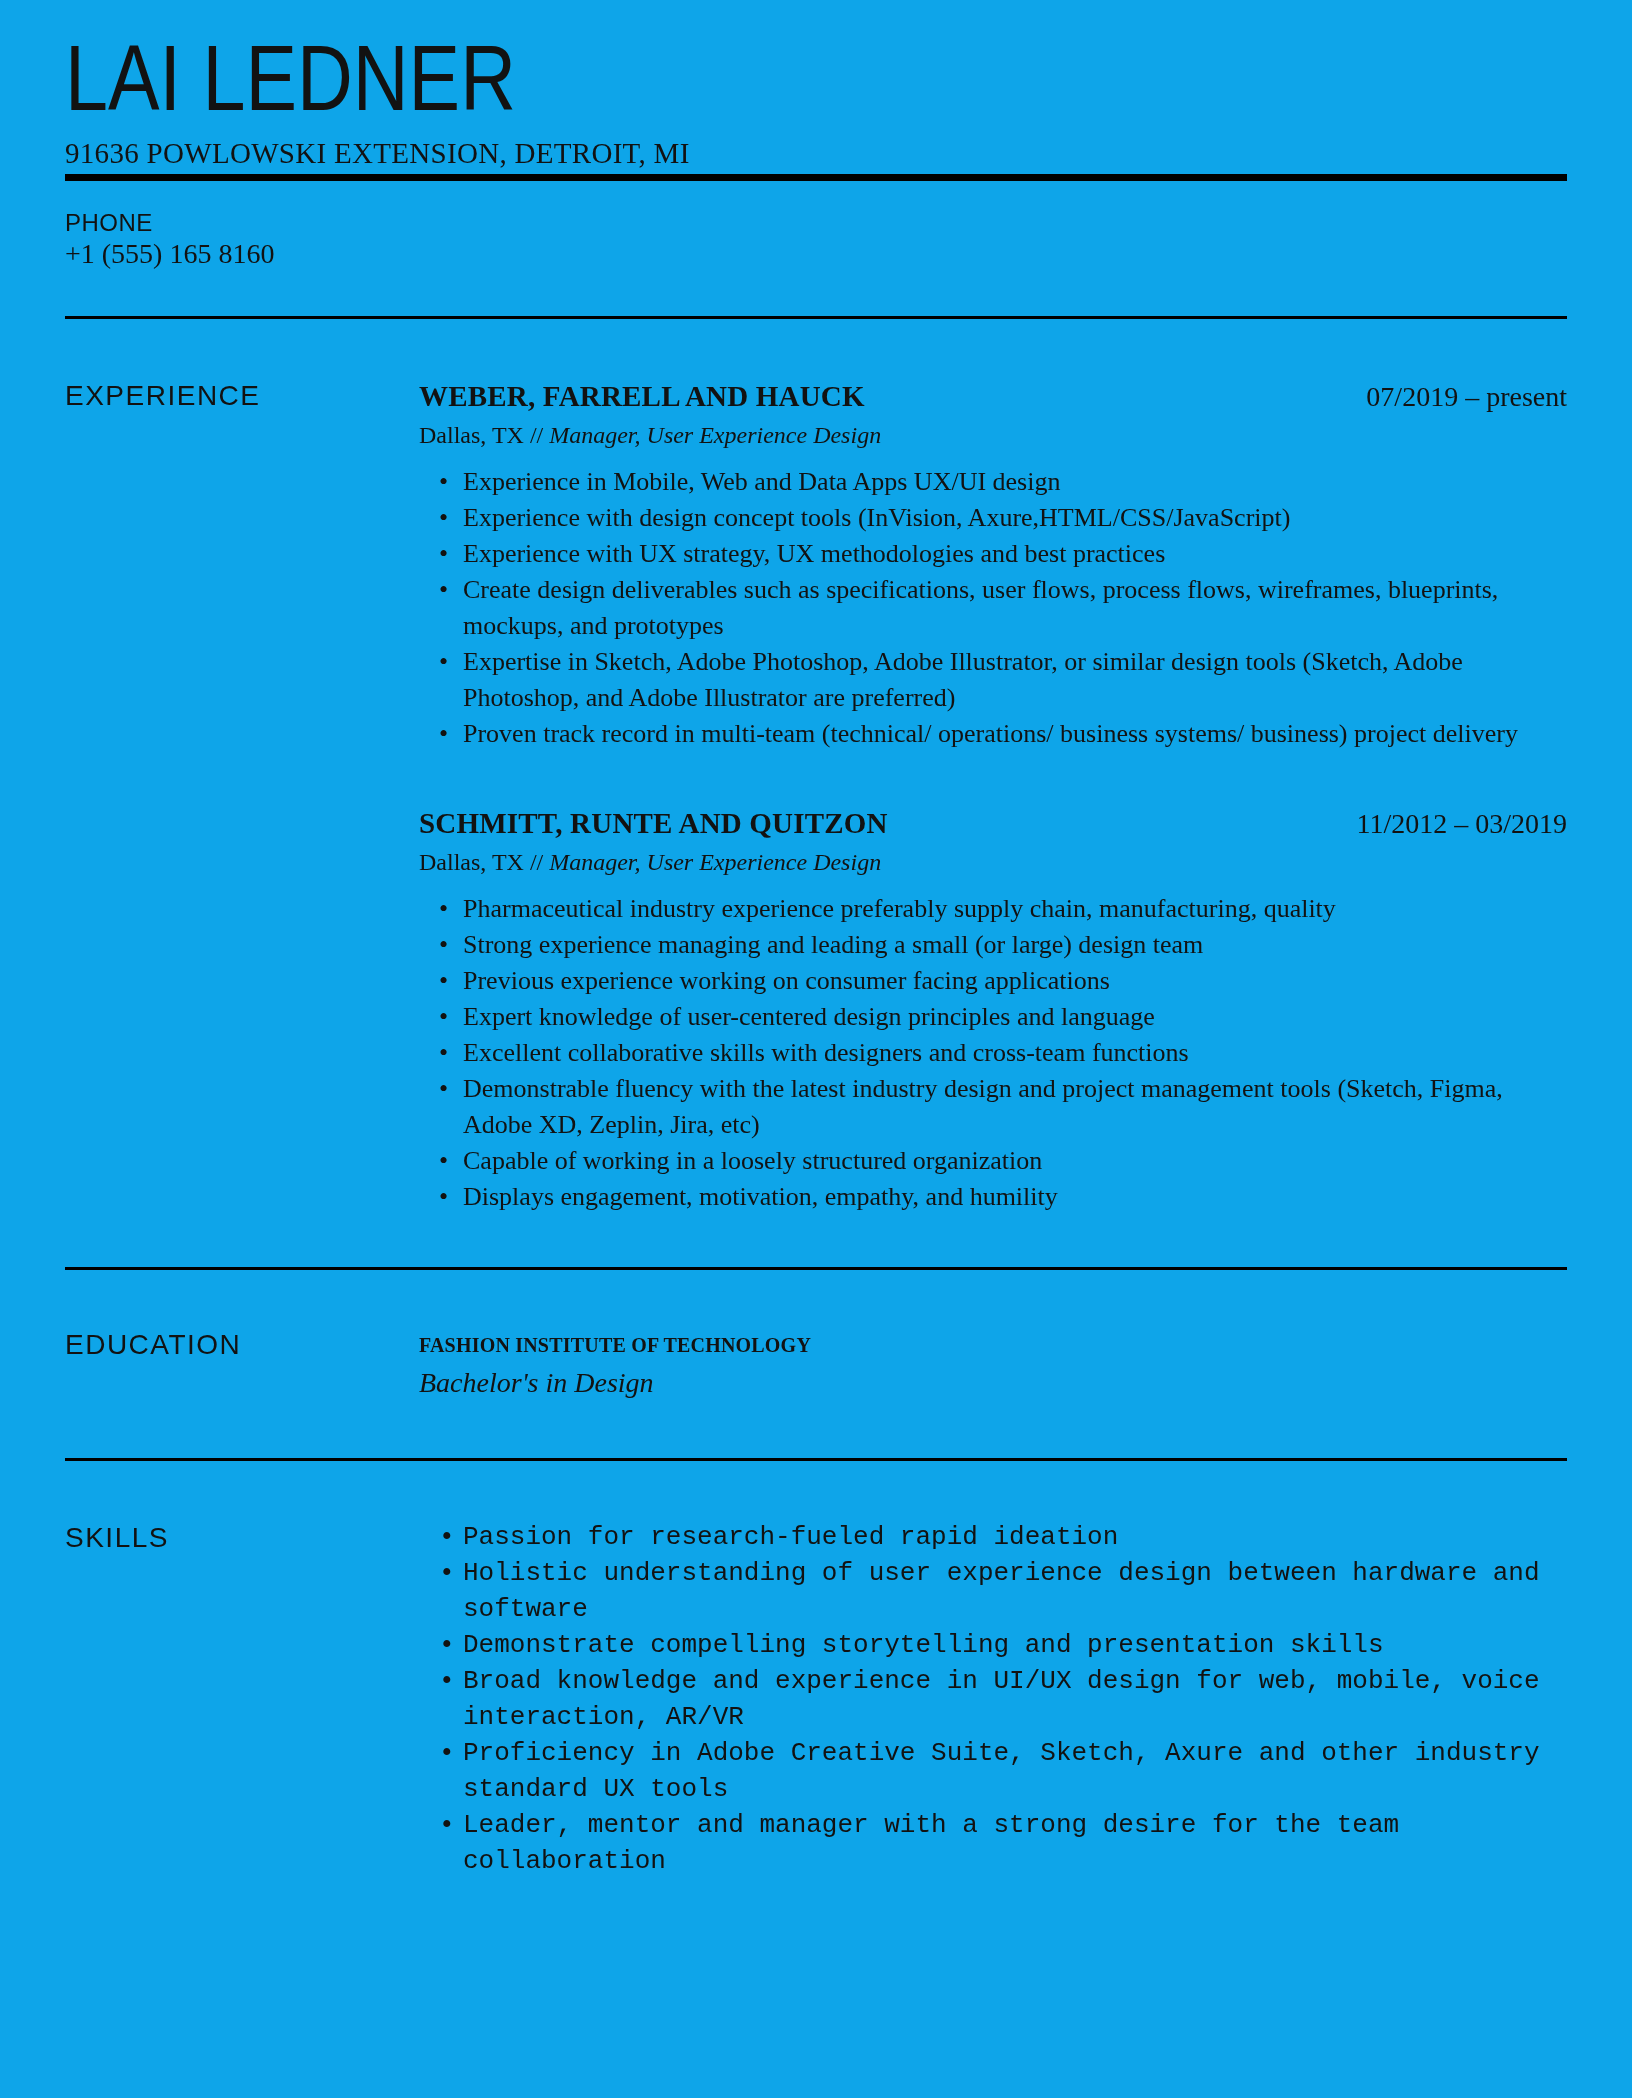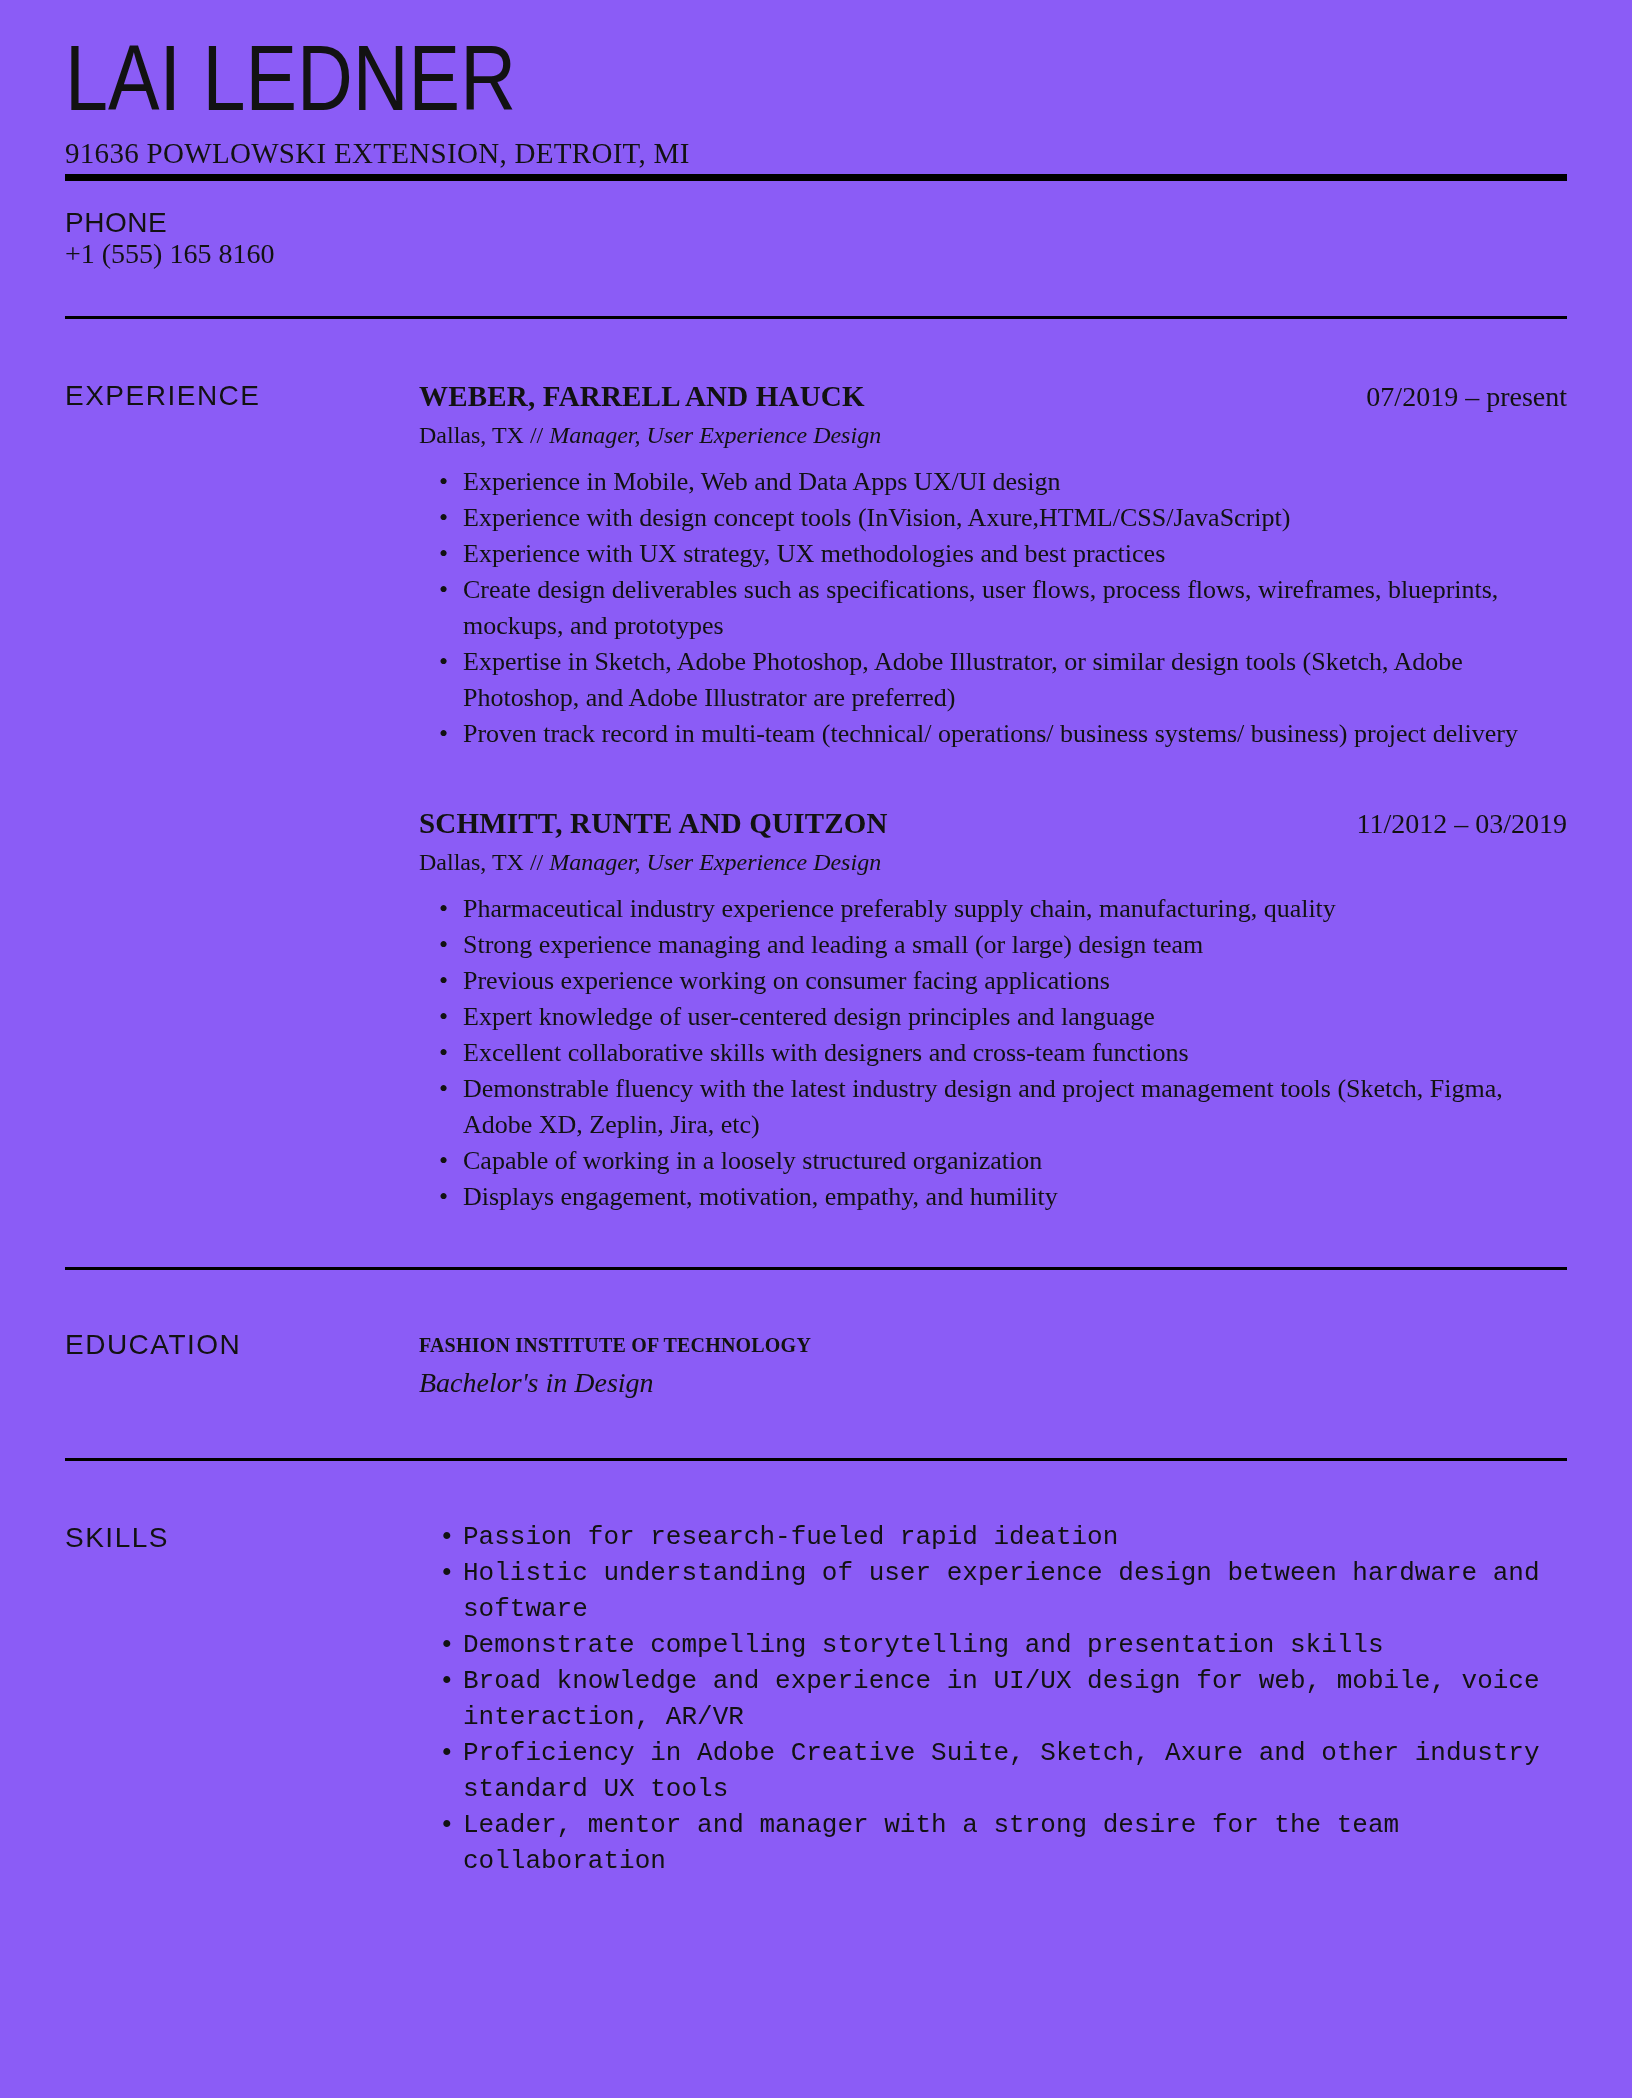--- a/index.html
+++ b/index.html
@@ -6,21 +6,21 @@
     margin: 0;
     padding: 0;
     background: #ffffff;
   }
   .page {
     position: relative;
     width: 1632px;
     height: 2098px;
     box-sizing: border-box;
     padding: 0 65px;
-    background: #8b5cf6;
+    background: #0ea5e9;
     color: #121212;
     font-family: "Liberation Serif", serif;
     overflow: hidden;
   }
 
   
   .candidate-name {
     margin-top: 32px;
     font-family: "Liberation Sans", sans-serif;
     font-size: 92px;
@@ -38,21 +38,21 @@
     letter-spacing: 0.3px;
   }
   .rule-thick {
     margin-top: 3px;
     height: 7px;
     background: #000000;
   }
   .phone-label {
     margin-top: 27px;
     font-family: "Liberation Sans", sans-serif;
-    font-size: 28px;
+    font-size: 24px;
     line-height: 29px;
     letter-spacing: 0.5px;
   }
   .phone-value {
     font-size: 28px;
     line-height: 33px;
   }
   .rule-thin {
     height: 3px;
     background: #000000;

